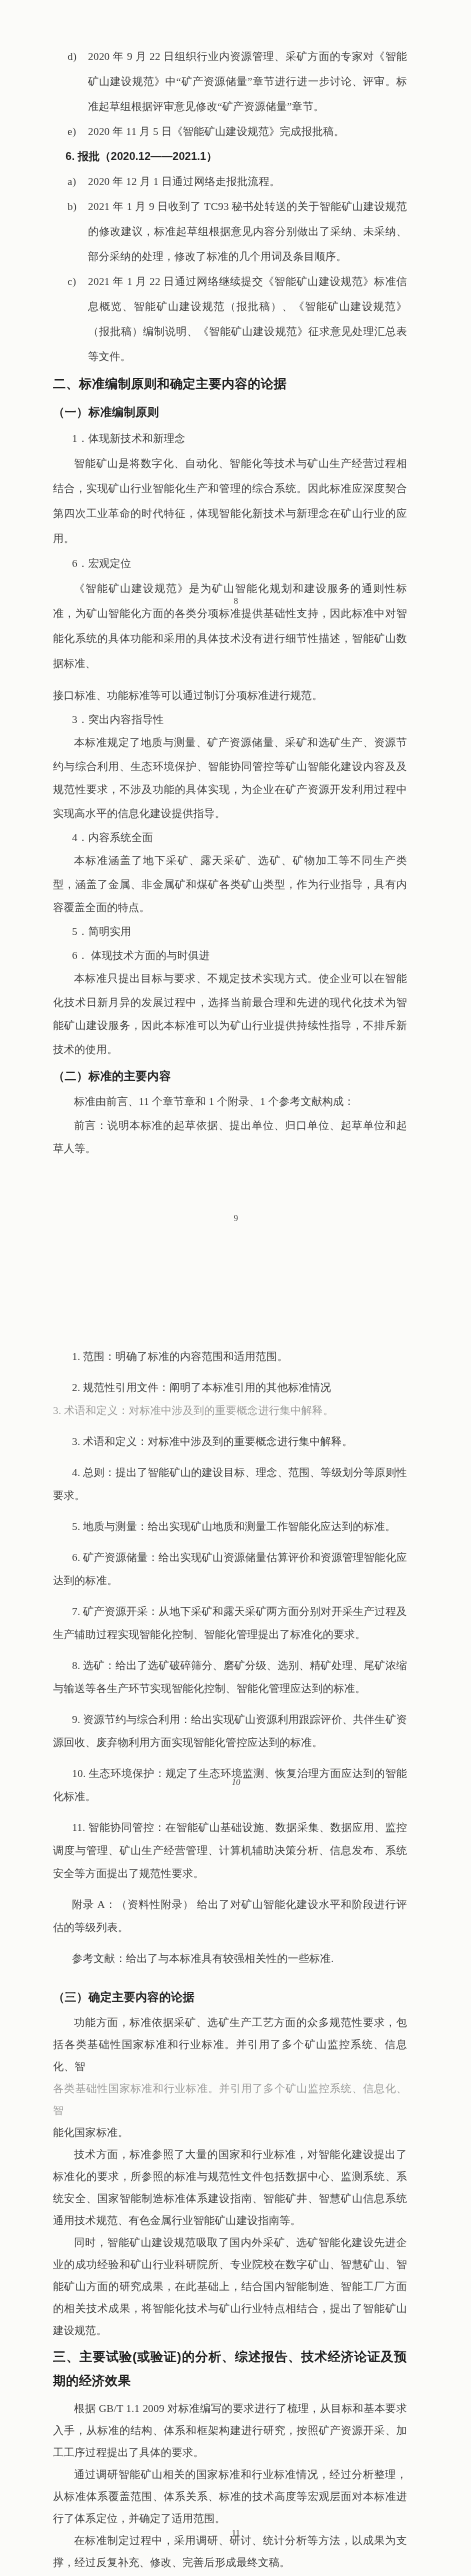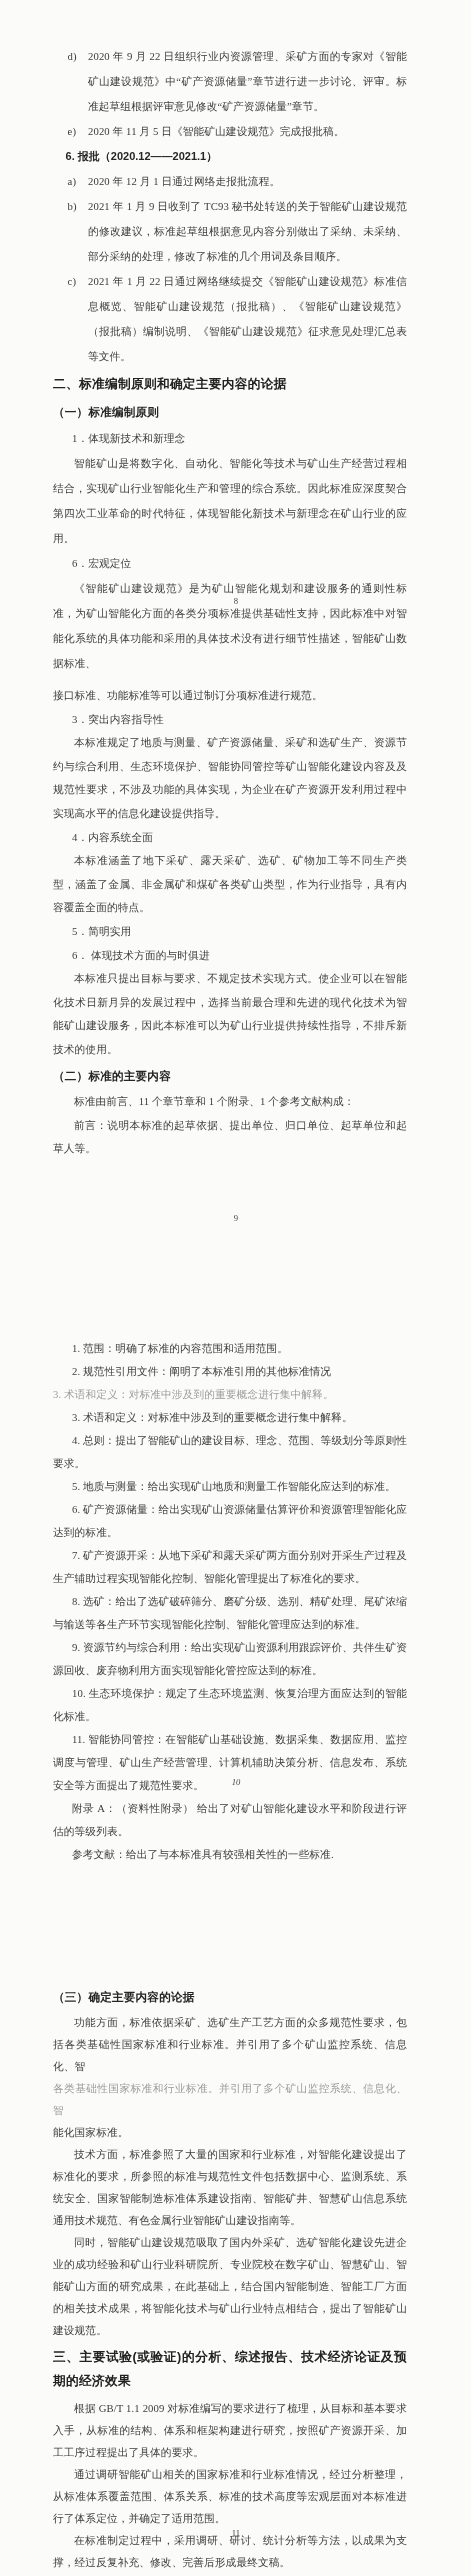--- a/index.html
+++ b/index.html
@@ -19,21 +19,21 @@
   }
   
   .para, .np, .cont, .ghost, .li, .sub{
     font-size:10.7px;
     line-height:var(--lh,24.4px);
     text-align:justify;
     letter-spacing:0.1px;
     margin:0;
   }
   .para{text-indent:21px;}
-  .np{text-indent:19px;}
+  .np{text-indent:19px;margin-top:8px;}
   .cont{text-indent:0;}
   .sub{text-indent:19px;text-align:left;}
   .li{
     margin-left:35px;
     position:relative;
     text-align:justify;
   }
   .li .mk{
     position:absolute;
     left:-20.4px;top:0;

